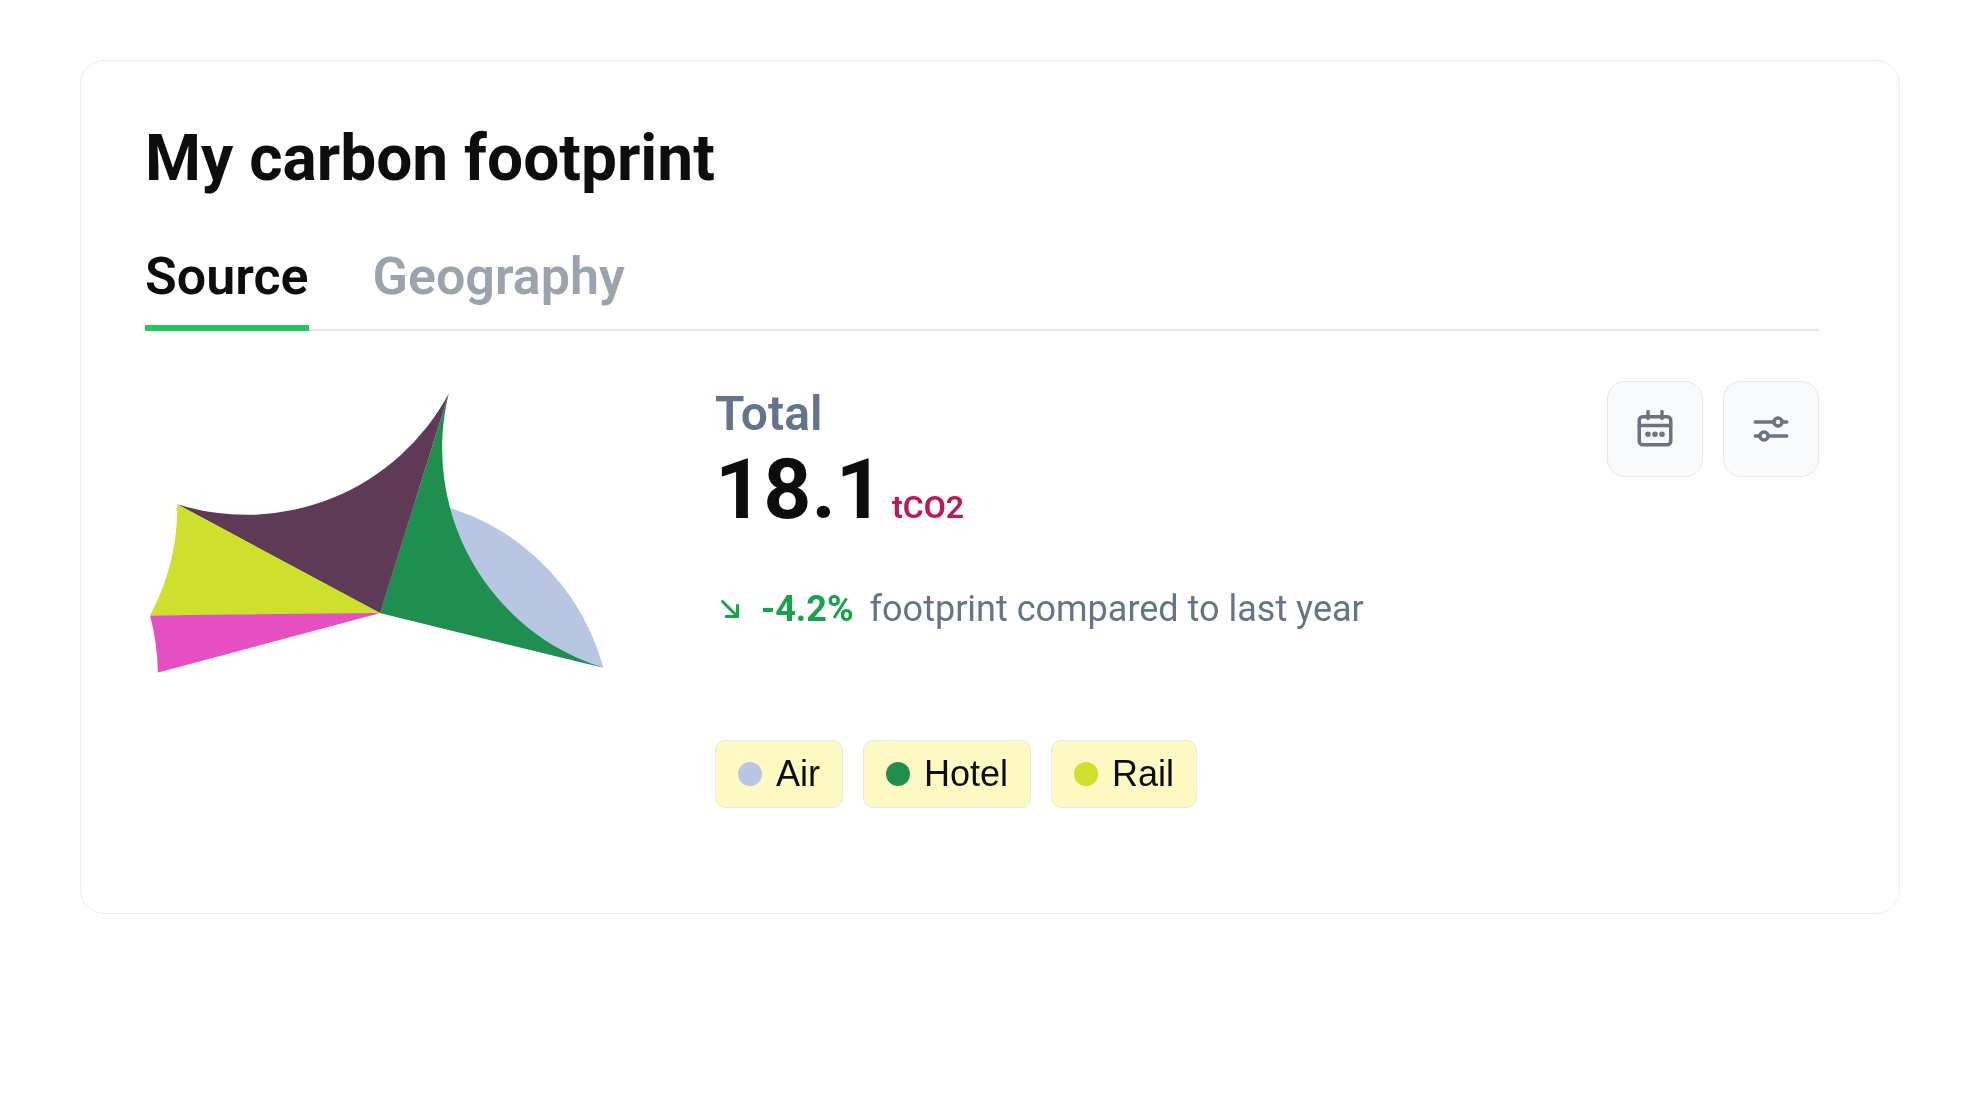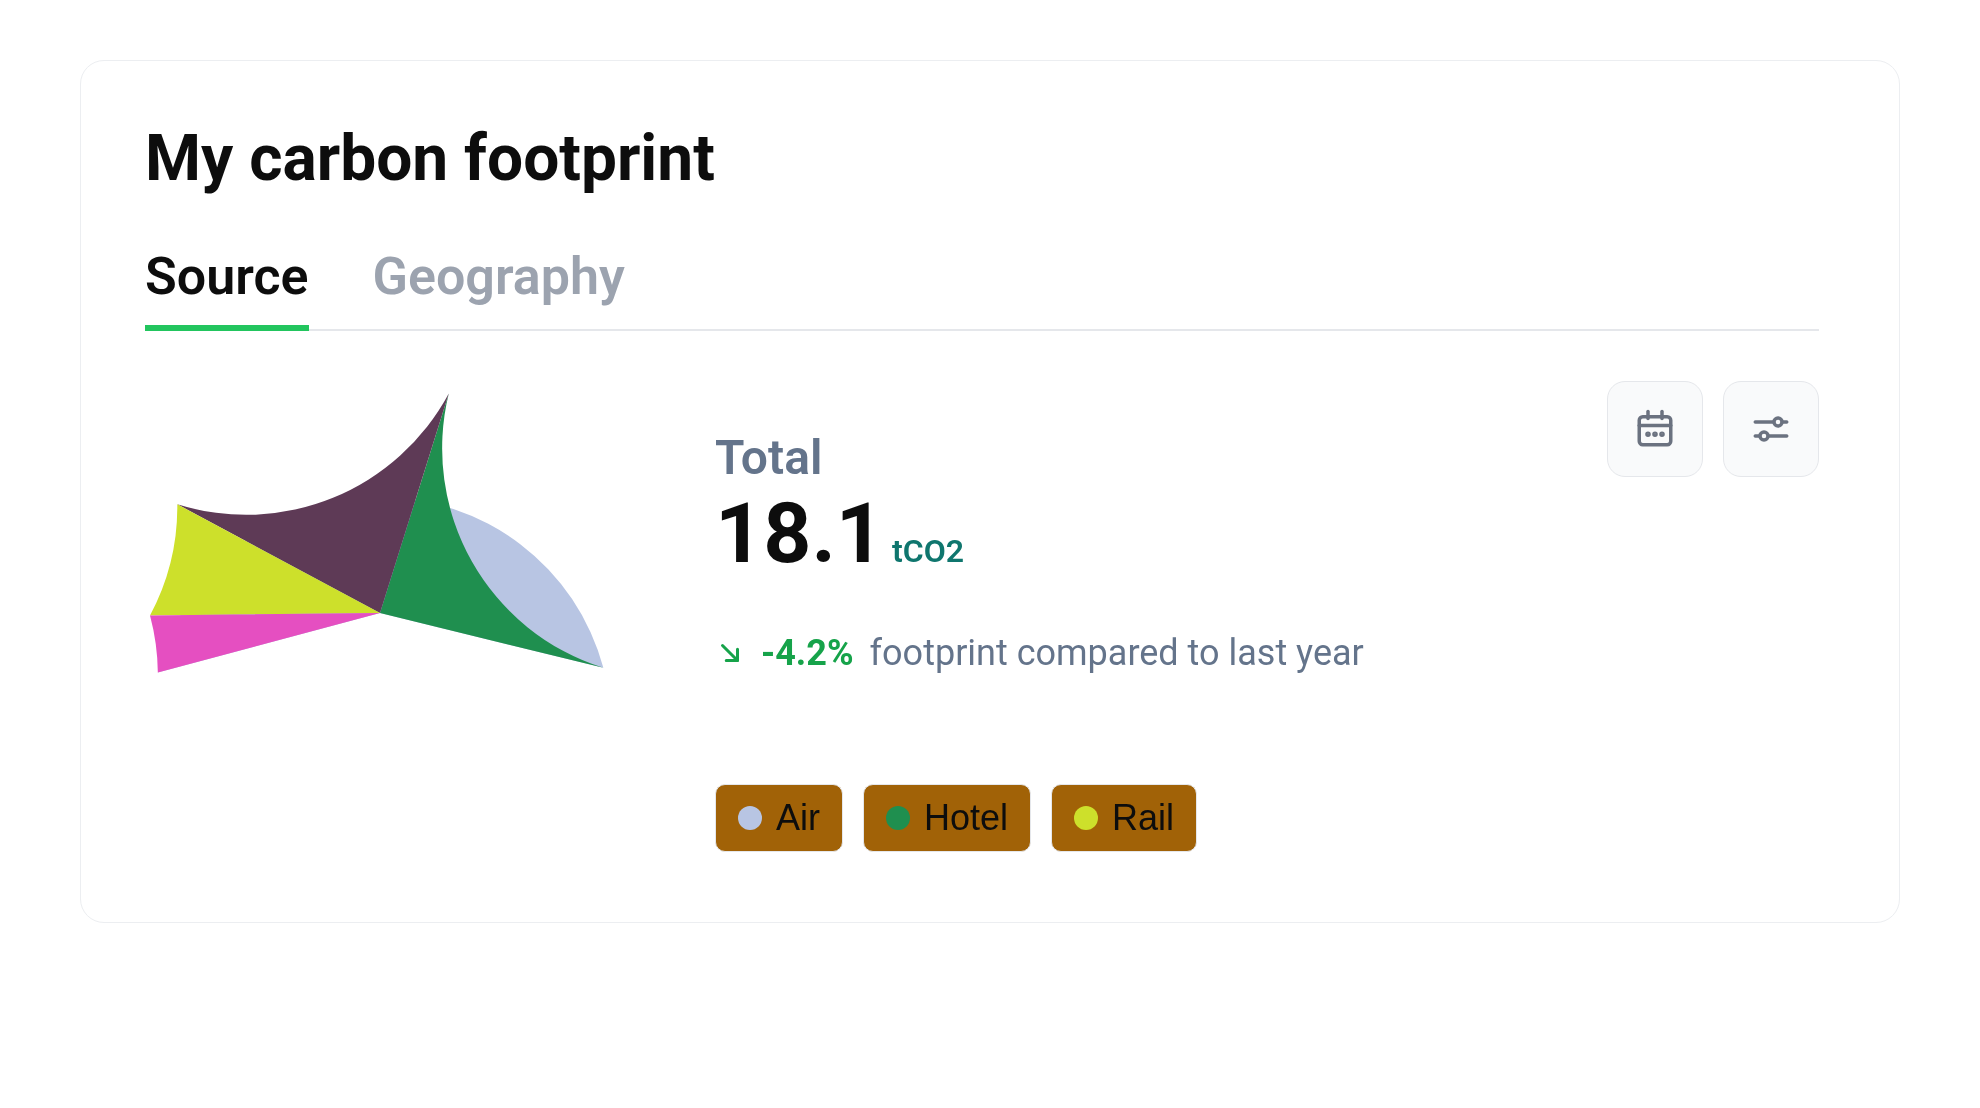--- a/index.html
+++ b/index.html
@@ -56,38 +56,37 @@
   .info {
     flex: 1;
     position: relative;
     padding-top: 4px;
   }
   .total-label {
     font-size: 48px;
     font-weight: 600;
     color: #64748b;
     margin-bottom: 6px;
-    margin-top: 44px;
   }
   .total-value {
     display: flex;
     align-items: baseline;
     gap: 8px;
     margin-bottom: 56px;
   }
   .total-number {
     font-size: 84px;
     font-weight: 700;
     color: #0d0d0d;
     line-height: 1;
   }
   .total-unit {
     font-size: 32px;
     font-weight: 600;
-    color: #0f766e;
+    color: #be185d;
   }
   .change-row {
     display: flex;
     align-items: center;
     gap: 16px;
     font-size: 36px;
     margin-bottom: 110px;
   }
   .change-arrow { color: #16a34a; }
   .change-arrow svg { display: block; }
@@ -102,21 +101,21 @@
     display: flex;
     align-items: center;
     gap: 14px;
     border: 1px solid #e5e7eb;
     border-radius: 10px;
     padding: 12px 22px;
     font-size: 36px;
     font-weight: 500;
     color: #0d0d0d;
     cursor: pointer;
-    background: #a16207;
+    background: #fef9c3;
   }
   .legend-dot {
     width: 24px;
     height: 24px;
     border-radius: 50%;
   }
   .actions {
     position: absolute;
     top: 0;
     right: 0;

